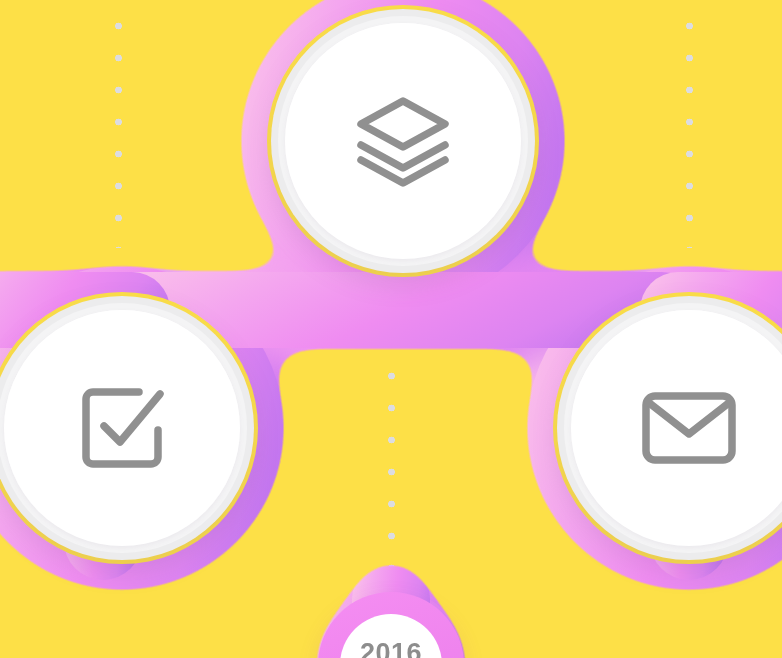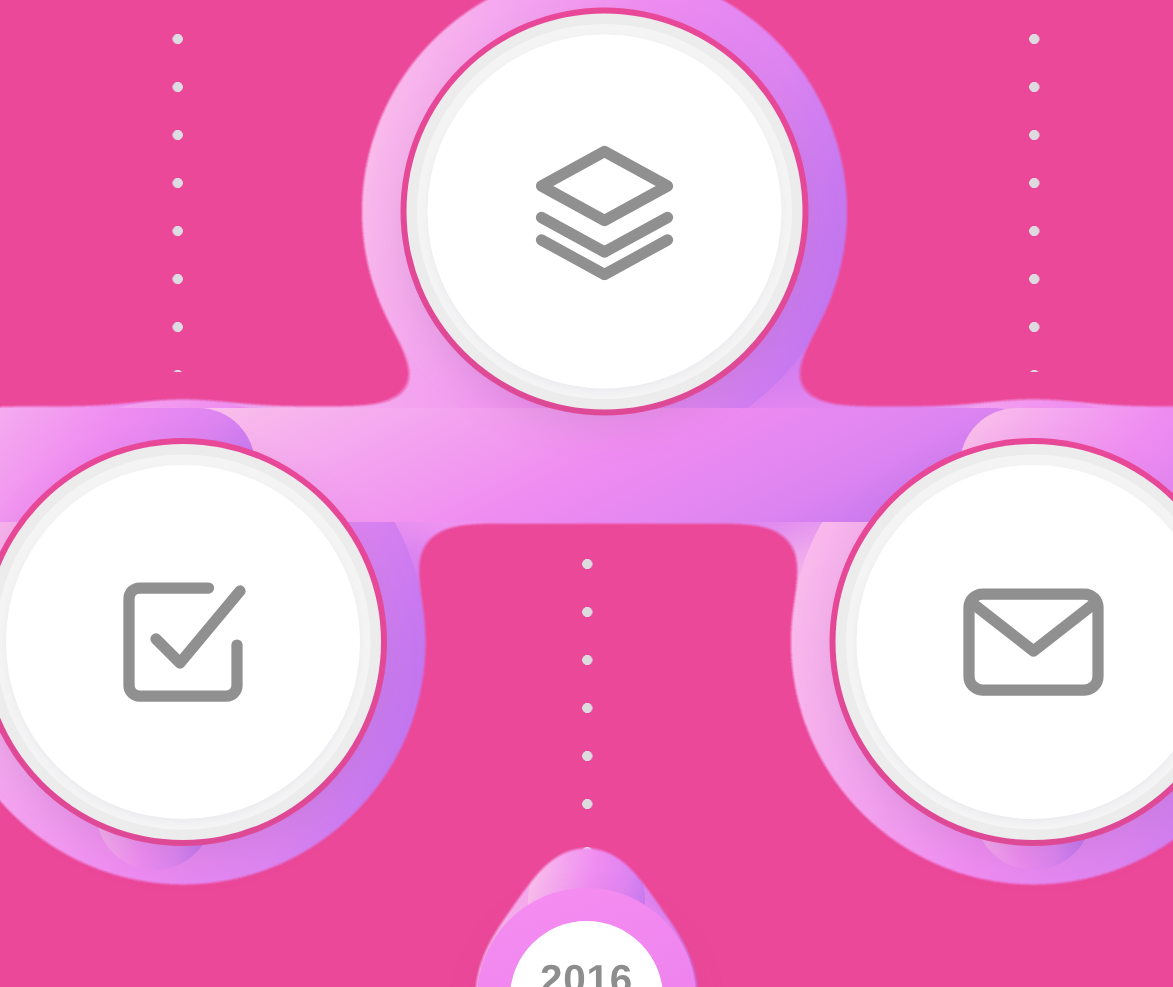--- a/index.html
+++ b/index.html
@@ -12,21 +12,21 @@
     overflow: hidden;
     font-family: "Liberation Sans", sans-serif;
     background: #f7f7f9;
   }
 
   #stage {
     position: relative;
     width: 782px;
     height: 658px;
     overflow: hidden;
-    background: #ec4899;
+    background: #fde047;
   }
 
   
   .dotted-line {
     position: absolute;
     width: 7px;
     z-index: 1;
     background-image: radial-gradient(circle at center,
                       #dcdce0 0px, #dcdce0 3.2px,
                       rgba(220,220,224,0) 3.6px);

